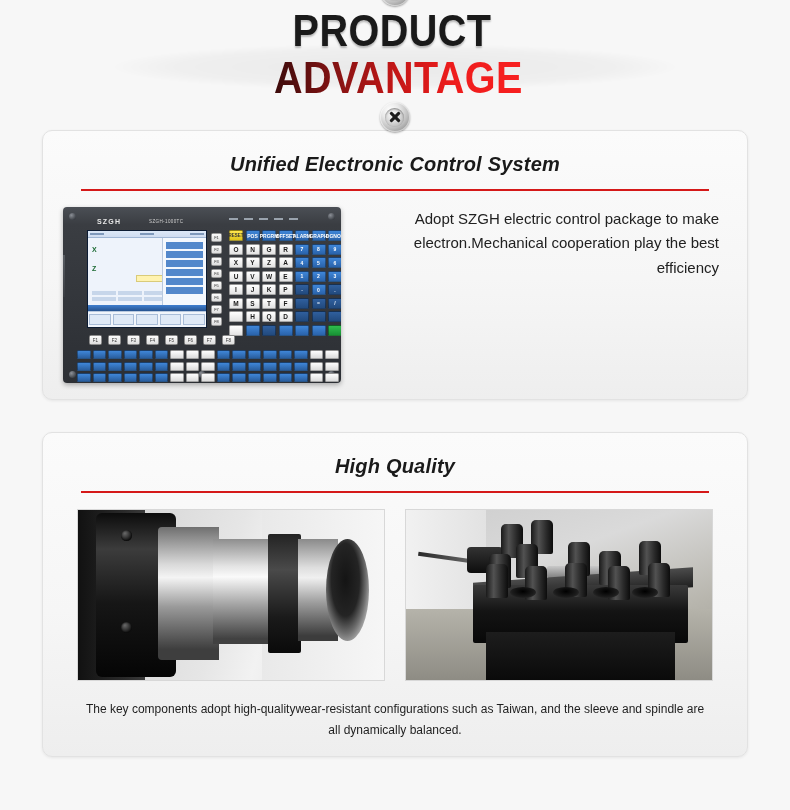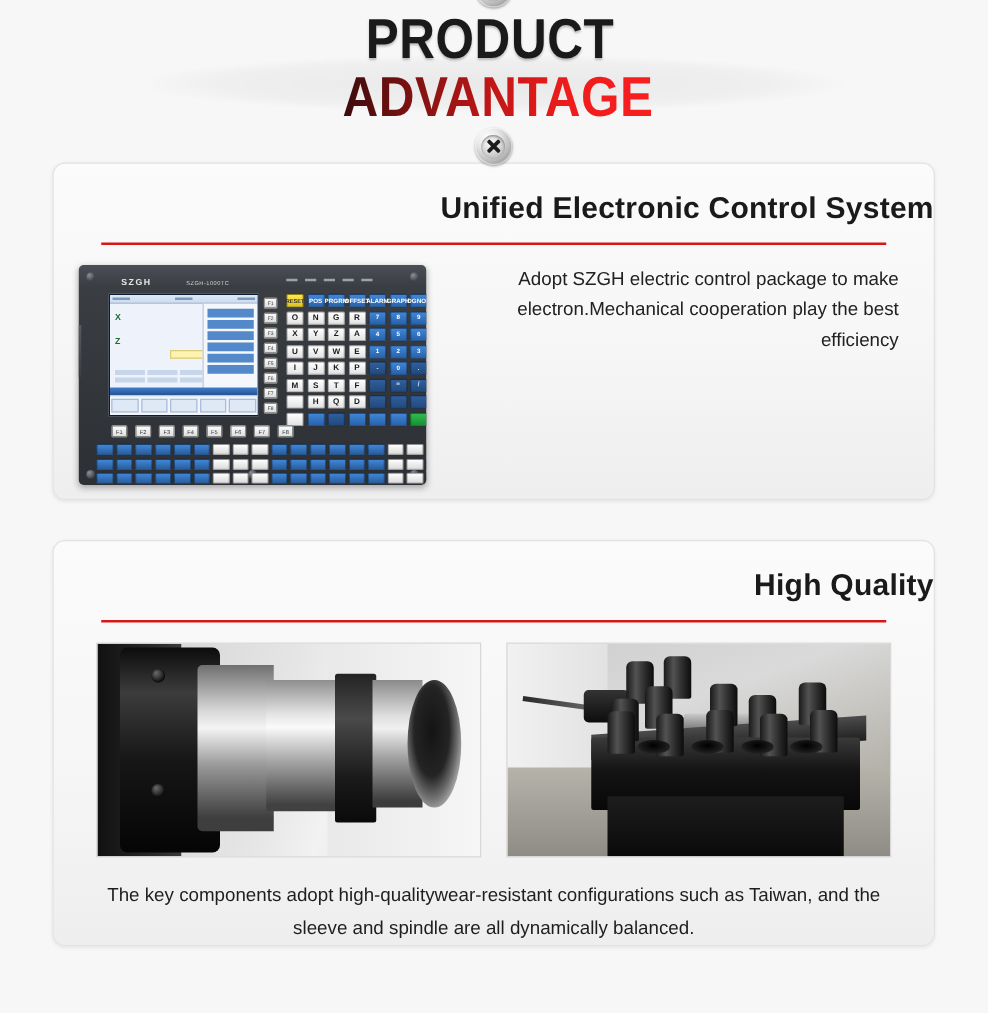--- a/index.html
+++ b/index.html
@@ -95,26 +95,27 @@
     width: 706px;
     background: linear-gradient(to bottom, #fbfbfb 0%, #f6f6f6 55%, #eeeeee 100%);
     border: 1px solid #e2e2e2;
     border-radius: 10px;
     box-shadow: 0 1px 3px rgba(0,0,0,0.07);
   }
   #card-control { top: 130px; height: 270px; }
   #card-quality { top: 432px; height: 325px; }
 
   .card-title {
-    text-align: right;
-    font-size: 24px;
+    text-align: center;
+    font-size: 20px;
     font-weight: bold;
     color: #1a1a1a;
     padding-top: 22px;
     letter-spacing: 0.2px;
+    font-style: italic;
   }
   .rule {
     height: 2px;
     background: #d51919;
     margin: 13px 38px 0 38px;
   }
 
   
   .control-body {
     display: flex;
@@ -375,21 +376,21 @@
     border-radius: 4px;
   }
   .tr-bar {
     position: absolute; left: 46%; top: 33%; width: 26%; height: 12px;
     background: linear-gradient(to bottom,#c9c9c9,#7e7e7e);
     border-radius: 2px;
   }
 
   .quality-caption {
     text-align: center;
-    font-size: 15px;
+    font-size: 12px;
     line-height: 1.72;
     color: #1e1e1e;
     padding: 18px 40px 0 40px;
   }
 </style>
 </head>
 <body>
 
 <div class="header">
   <div class="header-ellipse"></div>

